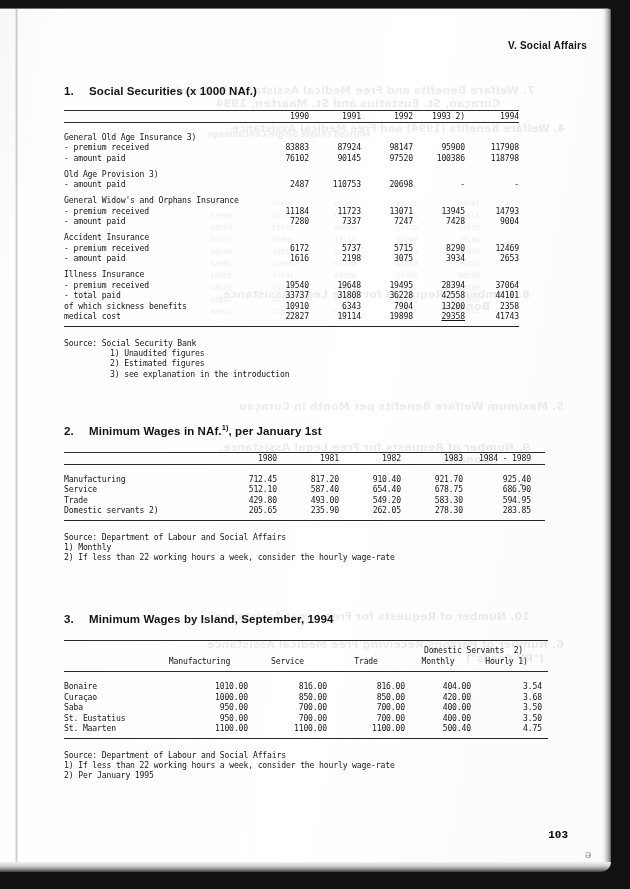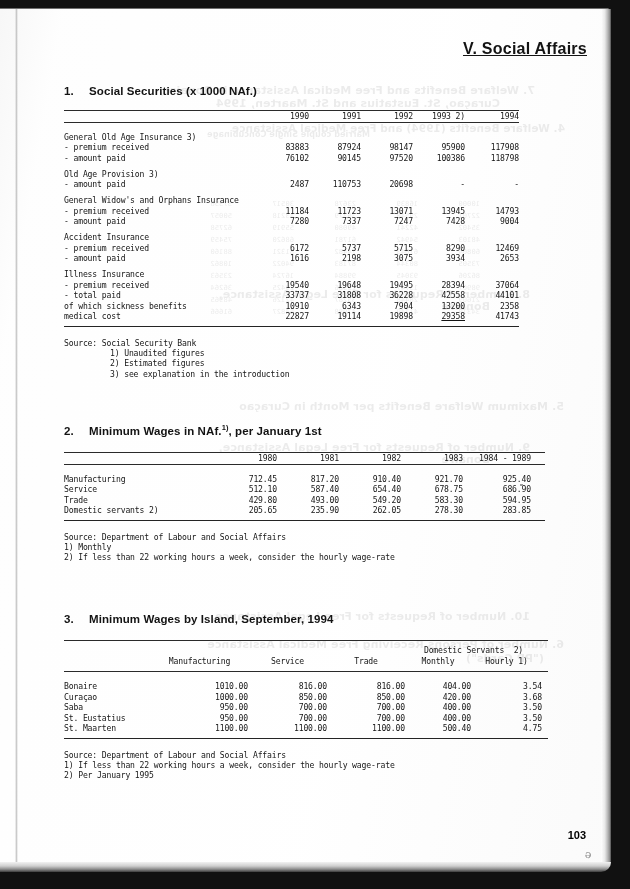--- a/index.html
+++ b/index.html
@@ -99,24 +99,23 @@
     inset: 0;
     z-index: 6;
     color: #131313;
   }
 
   .running-head {
     position: absolute;
     right: 43px;
     top: 40px;
     font-family: "Liberation Sans", sans-serif;
-    font-size: 16px;
+    font-size: 10px;
     font-weight: 700;
     letter-spacing: 0.25px;
-    text-decoration: underline;
   }
 
   .section {
     position: absolute;
     left: 64px;
   }
   .sec-title {
     font-family: "Liberation Sans", sans-serif;
     font-size: 11.5px;
     font-weight: 700;
@@ -172,23 +171,23 @@
     font-size: 8.1px;
     line-height: 10.4px;
     letter-spacing: -0.15px;
     white-space: pre;
     color: #151515;
   }
   .note-indent { padding-left: 46px; }
 
   .page-number {
     position: absolute;
-    right: 44px;
+    right: 62px;
     bottom: 48px;
-    font-family: Liberation Sans, sans-serif;
+    font-family: Liberation Mono, monospace;
     font-size: 11px;
     font-weight: 700;
     z-index: 6;
   }
   .corner-mark {
     position: absolute;
     right: 38px;
     bottom: 28px;
     font-family: "DejaVu Serif", serif;
     font-size: 11px;

